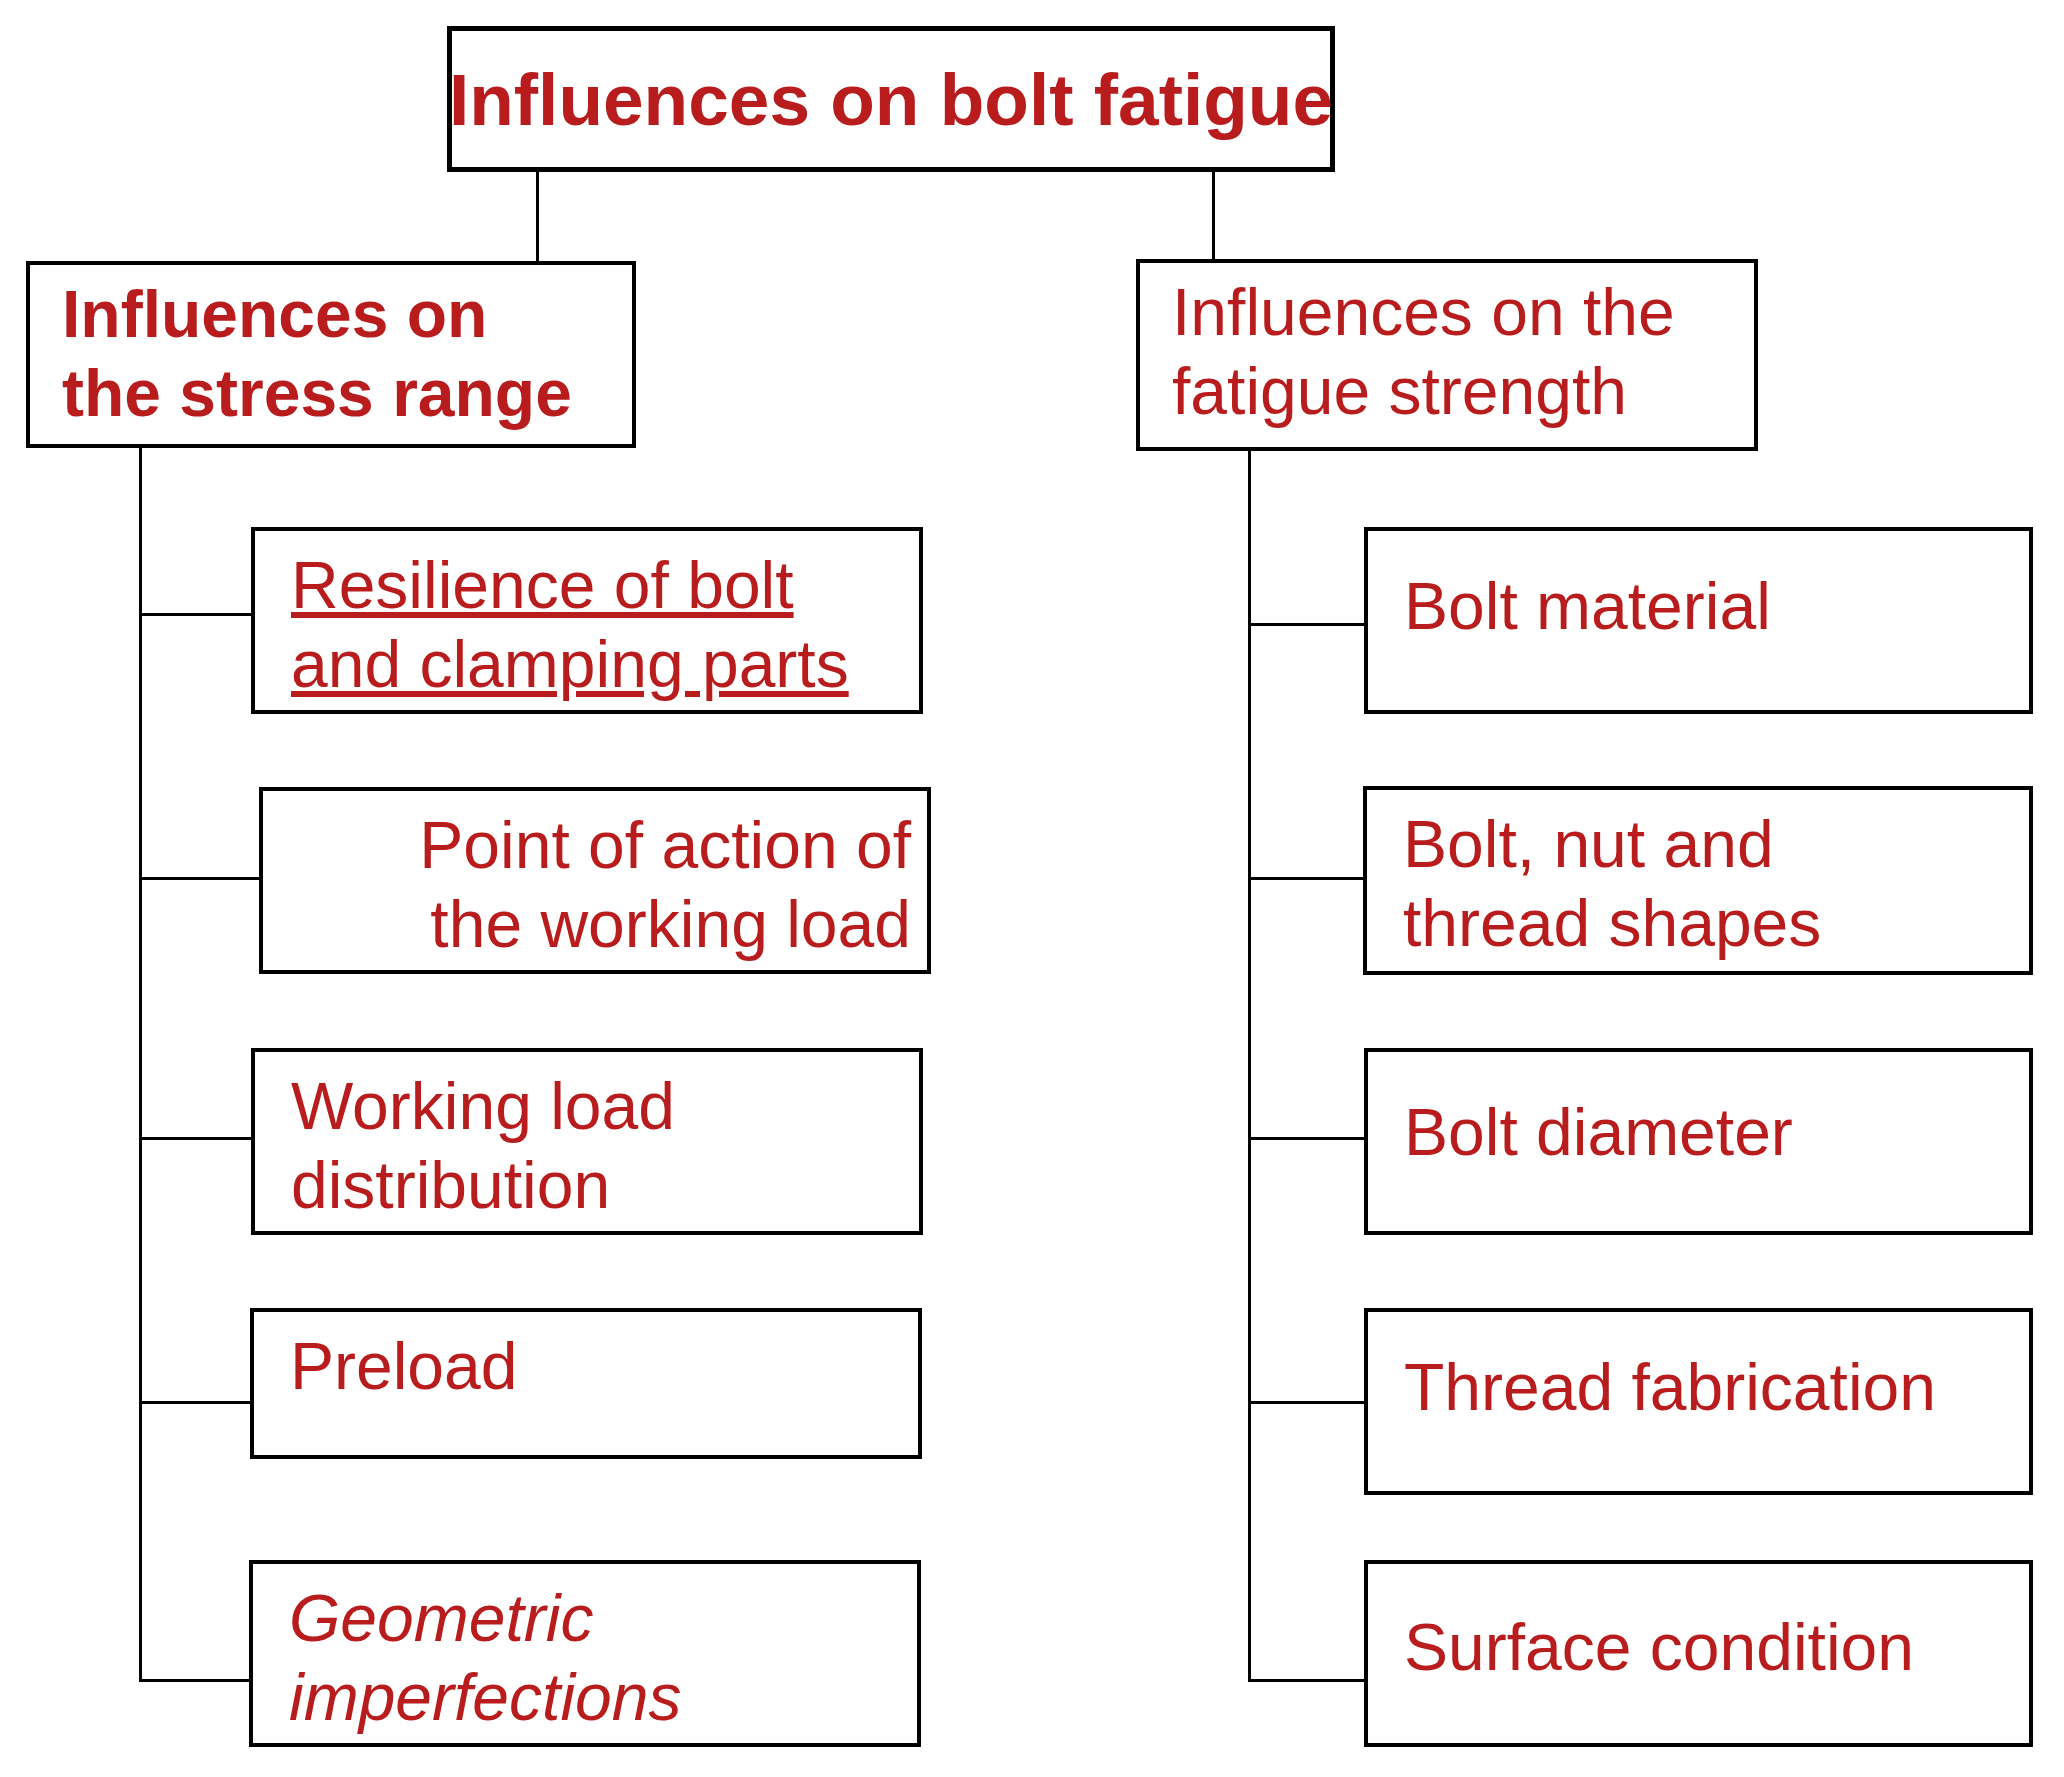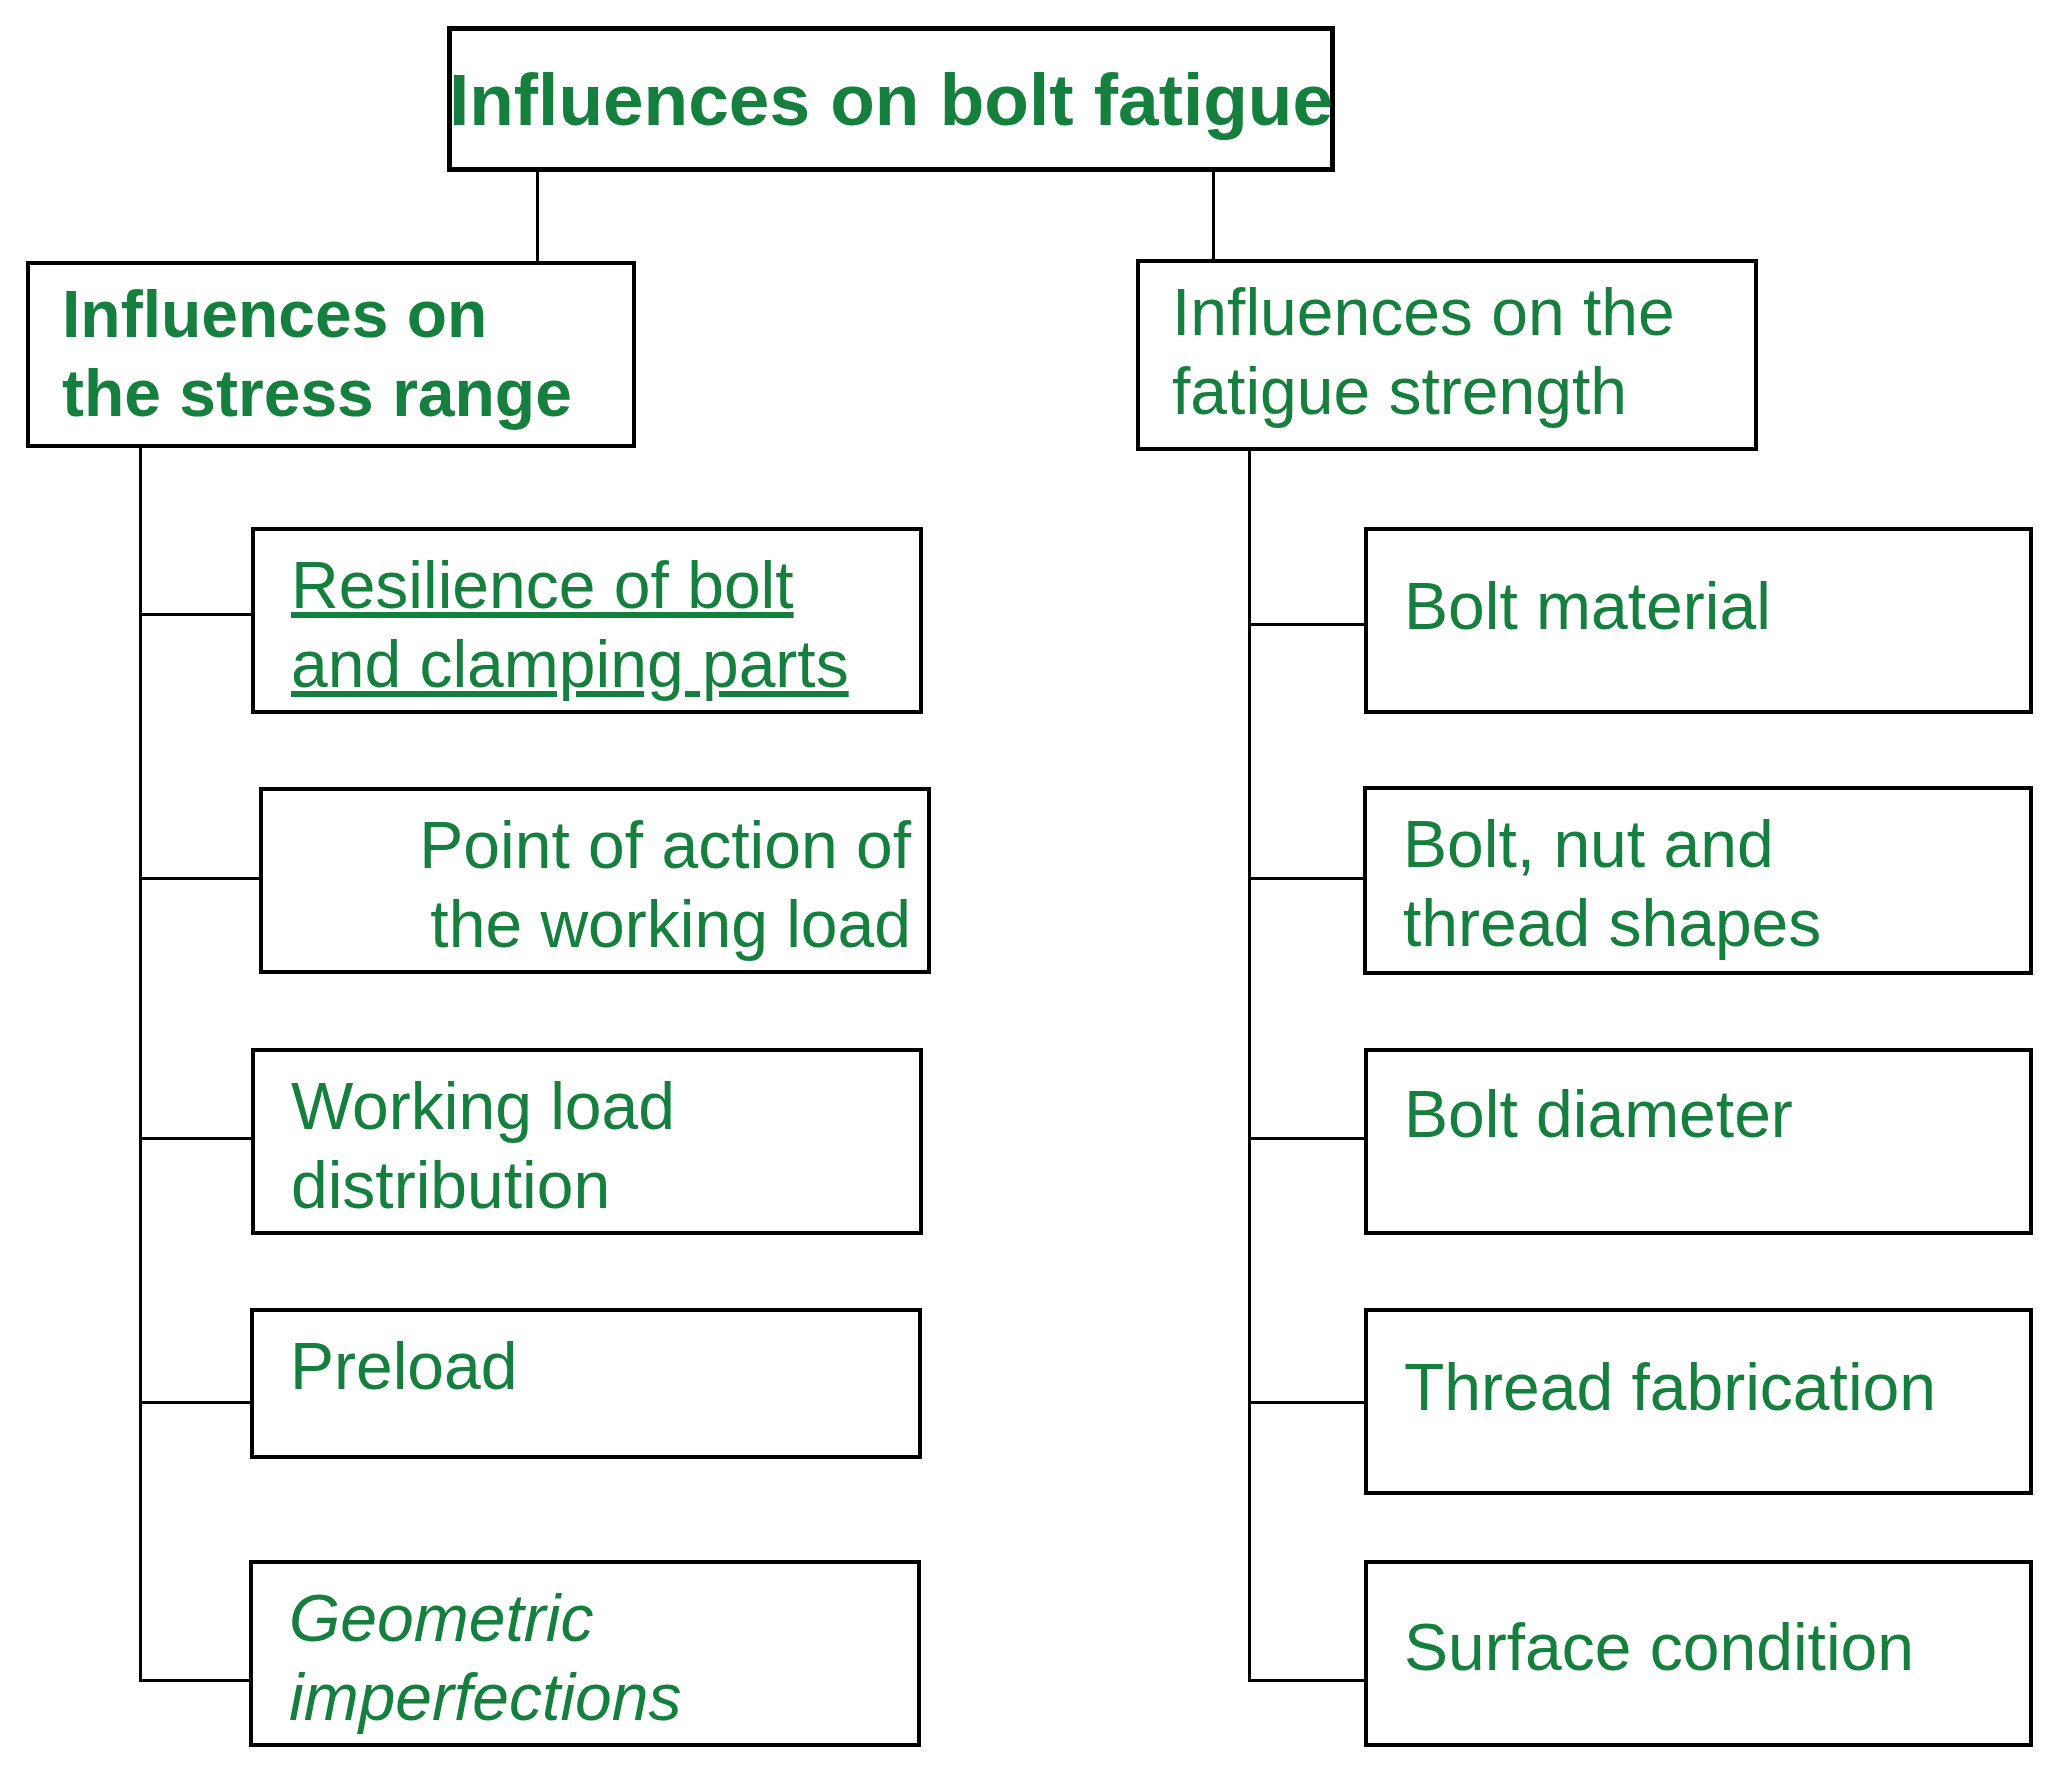--- a/index.html
+++ b/index.html
@@ -6,21 +6,21 @@
     margin: 0;
     padding: 0;
     background: #ffffff;
   }
   .canvas {
     position: relative;
     width: 2064px;
     height: 1777px;
     background: #ffffff;
     font-family: "Liberation Sans", sans-serif;
-    color: #15803d;
+    color: #b91c1c;
     overflow: hidden;
   }
   .node {
     position: absolute;
     box-sizing: border-box;
     background: #ffffff;
     border: 4px solid #000000;
     font-size: 66px;
     line-height: 79px;
     font-weight: 400;
@@ -107,21 +107,21 @@
   </div>
 
   <div class="node" style="left:1364px; top:527px; width:669px; height:187px;">
     <span class="txt" style="padding-top:36px;">Bolt material</span>
   </div>
   <div class="node" style="left:1363px; top:786px; width:670px; height:189px;">
     <span class="txt">Bolt, nut and
 thread shapes</span>
   </div>
   <div class="node" style="left:1364px; top:1048px; width:669px; height:187px;">
-    <span class="txt" style="padding-top:23px;">Bolt diameter</span>
+    <span class="txt" style="padding-top:41px;">Bolt diameter</span>
   </div>
   <div class="node" style="left:1364px; top:1308px; width:669px; height:187px;">
     <span class="txt" style="padding-top:36px;">Thread fabrication</span>
   </div>
   <div class="node" style="left:1364px; top:1560px; width:669px; height:187px;">
     <span class="txt" style="padding-top:44px;">Surface condition</span>
   </div>
 
 </div>
 

